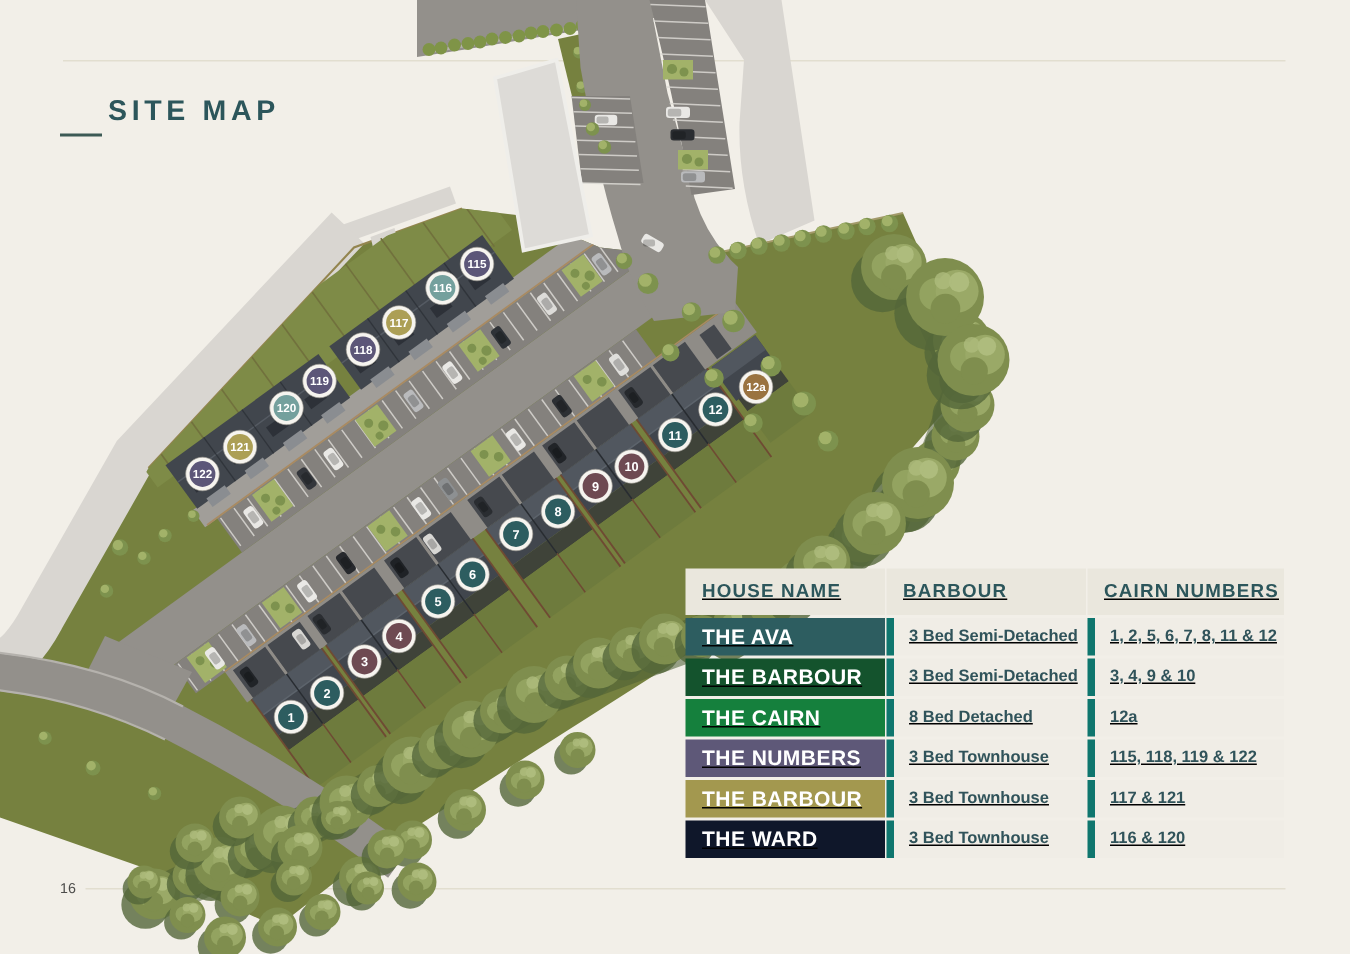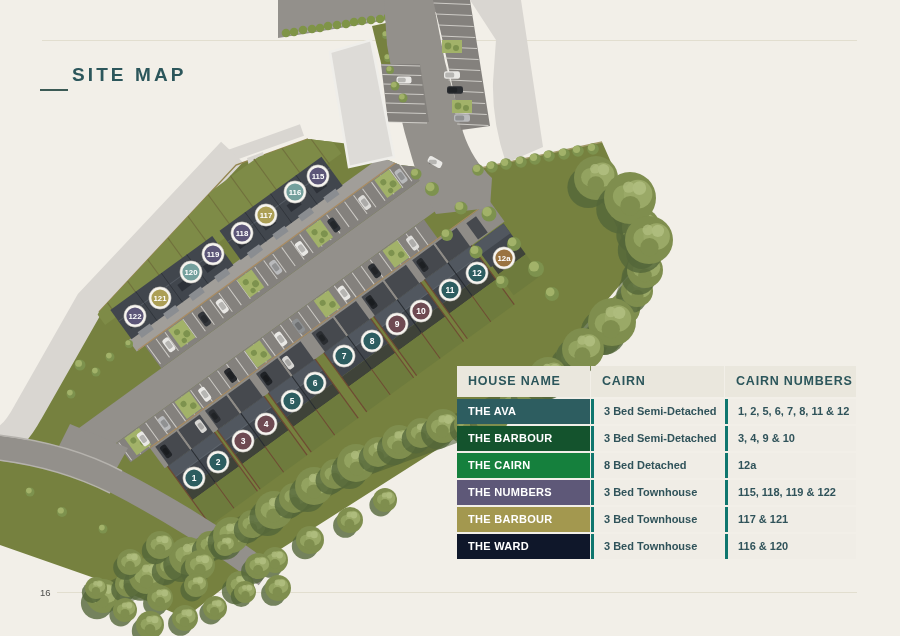--- a/index.html
+++ b/index.html
@@ -2,29 +2,29 @@
 <html><head><meta charset="utf-8">
 <style>
   html,body{margin:0;padding:0;}
   body{width:900px;height:636px;overflow:hidden;background:#f2efe8;
        font-family:"Liberation Sans", sans-serif;position:relative;}
   #map{position:absolute;left:0;top:0;}
   #title{position:absolute;left:40px;top:65px;font-size:19px;font-weight:bold;
         letter-spacing:3.1px;color:#2c565b;line-height:1;margin-left:32px;}
   #title-rule{position:absolute;left:40px;top:89px;width:28px;height:2px;background:#3c5a55;}
   #pageno{position:absolute;left:40px;top:587px;font-size:9.5px;color:#4d4d4b;text-align:center;}
-  #tbl{position:absolute;left:457px;top:366px;width:400px;display:grid;
-      grid-template-columns:134px 134px 132px; grid-auto-rows:auto; row-gap:0; }
+  #tbl{position:absolute;left:457px;top:379px;width:400px;display:grid;
+      grid-template-columns:134px 134px 132px; grid-auto-rows:auto; row-gap:0;text-decoration:underline; }
   .hd,.tr{display:contents;}
   .hc{background:#eae7dd;color:#2c565b;font-weight:bold;font-size:12.5px;letter-spacing:0.8px;
      height:31px;line-height:31px;padding-left:11px;margin:0 1px 2px 0;}
-  .nm{color:#fff;font-weight:bold;font-size:11px;letter-spacing:0.3px;height:25px;
+  .nm{color:#fff;font-weight:bold;font-size:14px;letter-spacing:0.3px;height:25px;
      line-height:25px;padding-left:11px;margin:0 1px 2px 0;}
   .cl{background:#f0ede6;color:#30535a;font-weight:bold;font-size:11px;height:25px;white-space:nowrap;overflow:hidden;
-     line-height:25px;padding-left:10px;margin:0 1px 2px 0;border-left:3px solid #0f766e;}
+     line-height:25px;padding-left:10px;margin:0 1px 2px 0;border-left:5px solid #0f766e;}
 </style></head>
 <body>
 
 <div id="map"><svg width="900" height="636" viewBox="0 0 900 636">
 <rect x="0" y="0" width="900" height="636" fill="#f2efe8"></rect>
 <rect x="42" y="40" width="815" height="1" fill="#e2decf"></rect>
 <rect x="57" y="592" width="800" height="1" fill="#e2decf"></rect>
 <g>
 <defs>
           <clipPath id="siteclip">
@@ -990,20 +990,20 @@
 </g>
 </svg></div>
 
 <div id="title">SITE MAP</div>
 
 <div id="title-rule"></div>
 
 <div id="pageno">16</div>
 
 <div id="tbl">
-<div class="hd"><div class="hc">HOUSE NAME</div><div class="hc">CAIRN</div><div class="hc">CAIRN NUMBERS</div></div>
+<div class="hd"><div class="hc">HOUSE NAME</div><div class="hc">BARBOUR</div><div class="hc">CAIRN NUMBERS</div></div>
 <div class="tr"><div class="nm" style="background:#2d5d60">THE AVA</div><div class="cl">3 Bed Semi-Detached</div><div class="cl">1, 2, 5, 6, 7, 8, 11 &amp; 12</div></div>
 <div class="tr"><div class="nm" style="background:#14532d">THE BARBOUR</div><div class="cl">3 Bed Semi-Detached</div><div class="cl">3, 4, 9 &amp; 10</div></div>
 <div class="tr"><div class="nm" style="background:#15803d">THE CAIRN</div><div class="cl">8 Bed Detached</div><div class="cl">12a</div></div>
 <div class="tr"><div class="nm" style="background:#5e5878">THE NUMBERS</div><div class="cl">3 Bed Townhouse</div><div class="cl">115, 118, 119 &amp; 122</div></div>
 <div class="tr"><div class="nm" style="background:#a3984f">THE BARBOUR</div><div class="cl">3 Bed Townhouse</div><div class="cl">117 &amp; 121</div></div>
 <div class="tr"><div class="nm" style="background:#0f172a">THE WARD</div><div class="cl">3 Bed Townhouse</div><div class="cl">116 &amp; 120</div></div>
 </div>
 
 </body></html>

